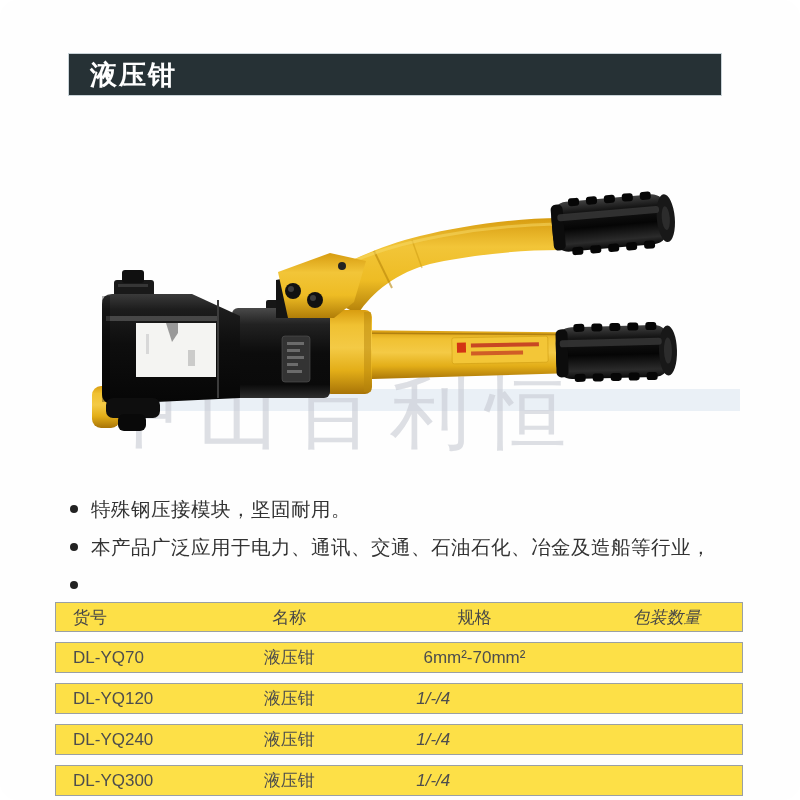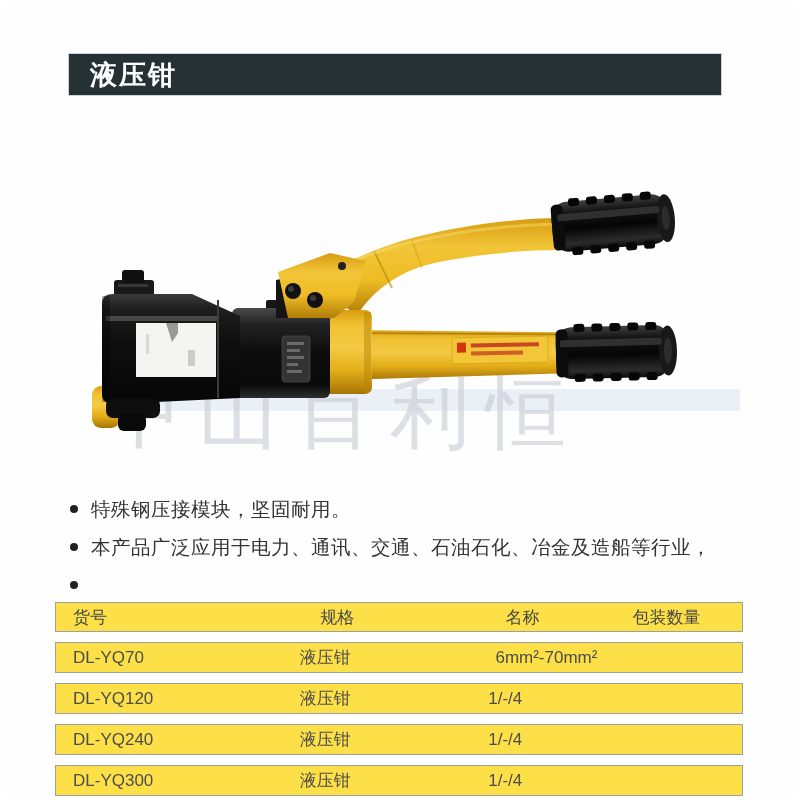--- a/index.html
+++ b/index.html
@@ -37,26 +37,26 @@
     margin-right:13px; flex:0 0 auto;
   }
   .feature-text { font-size:19.5px; color:#333; letter-spacing:0.5px; }
   
   .spec-table { position:absolute; left:55px; top:602px; width:688px; z-index:3; }
   .trow {
     display:flex; align-items:center;
     border:1px solid #9aa0a4; background:#fde047; margin-bottom:10px;
   }
   .trow.thead { height:30px; }
-  .trow.tdata { height:31px;gap:36px; }
+  .trow.tdata { height:31px; }
   .tcell { font-size:17px; color:#4d4d4d; text-align:center; overflow:hidden; }
   .c1 { width:24%; text-align:left; padding-left:17px; }
   .c2 { width:20%; }
   .c3 { width:34%; }
-  .c4 { width:22%; }
+  .c4 { width:22%;font-style:italic; }
   .trow.thead .tcell { color:#474747; }
 </style>
 </head>
 <body>
 
 <div class="page">
 
   <div class="title-bar">
     <span class="title-text">液压钳</span>
   </div>
@@ -222,22 +222,22 @@
       <span class="feature-text">本产品广泛应用于电力、通讯、交通、石油石化、冶金及造船等行业，</span>
     </li>
     <li>
       <span class="bullet-dot"></span>
     </li>
   </ul>
 
   <div class="spec-table">
     <div class="trow thead">
       <span class="tcell c1">货号</span>
+      <span class="tcell c2">名称</span>
       <span class="tcell c3">规格</span>
-      <span class="tcell c2">名称</span>
       <span class="tcell c4">包装数量</span>
     </div>
     <div class="trow tdata">
       <span class="tcell c1">DL-YQ70</span>
       <span class="tcell c2">液压钳</span>
       <span class="tcell c3">6mm²-70mm²</span>
     </div>
     <div class="trow tdata">
       <span class="tcell c1">DL-YQ120</span>
       <span class="tcell c2">液压钳</span>

